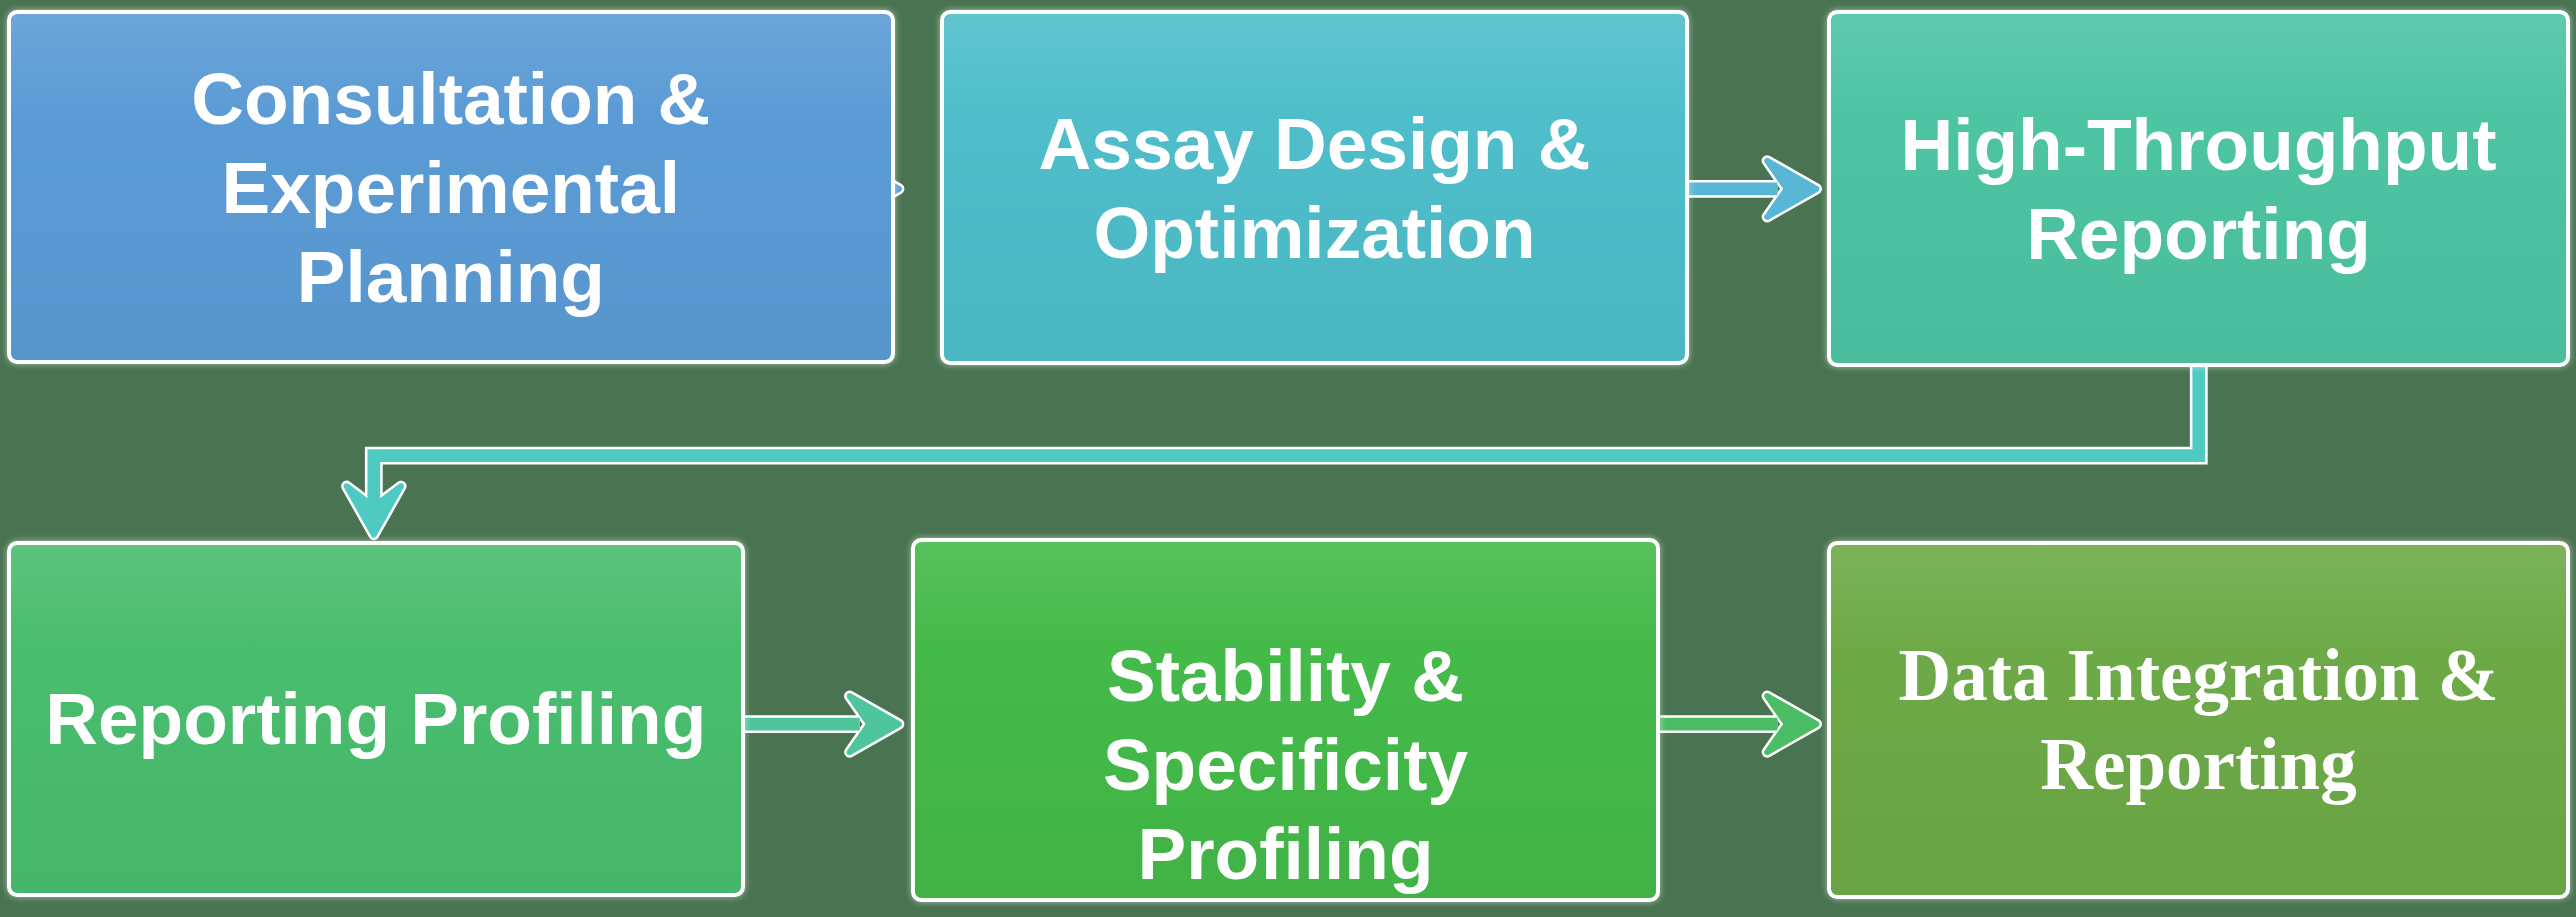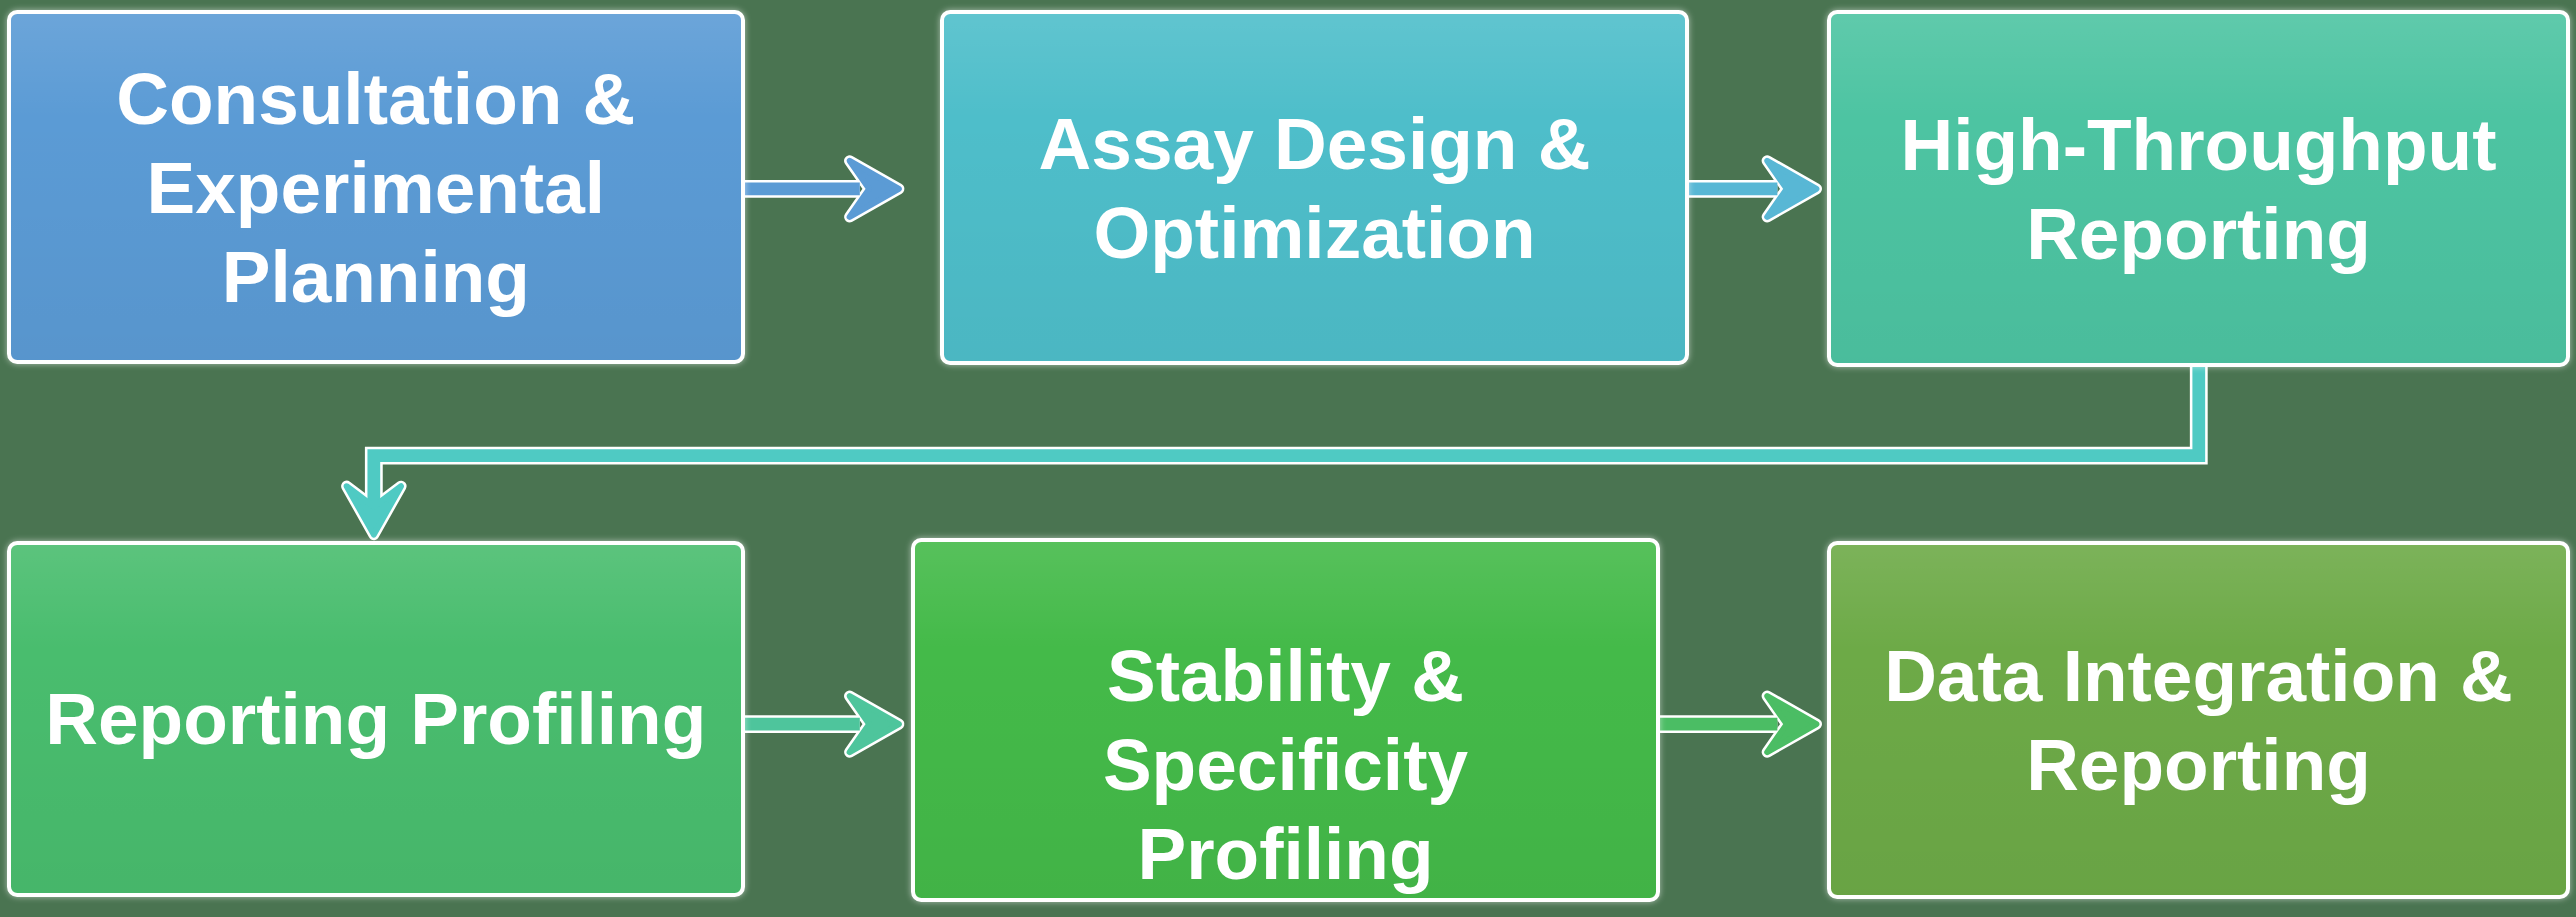--- a/index.html
+++ b/index.html
@@ -33,21 +33,21 @@
   }
   .box-label {
     font-size: 73px;
     line-height: 1.22;
     font-weight: bold;
     white-space: pre-line;
     padding: 0 8.5px;
     letter-spacing: 0px;
   }
   
-  #box-consultation { left: 6.8px;    top: 10.2px;  width: 738px; height: 354px; }
+  #box-consultation { left: 6.8px;    top: 10.2px;  width: 888px; height: 354px; }
   #box-assay        { left: 911px; top: 10.2px;  width: 749px; height: 355px; margin-left: 29px; }
   #box-screening    { left: 1827px; top: 10.2px;  width: 743px; height: 357px; }
   #box-activity     { left: 6.8px;    top: 541px; width: 738px; height: 356px; }
   #box-stability    { left: 911px; top: 538px; width: 749px; height: 364px; align-items: flex-end; }
   #box-data         { left: 1827px; top: 541px; width: 743px; height: 358px; }
 </style>
 </head>
 <body>
 
 <div id="canvas" style="background-color: rgb(74, 116, 81);">
@@ -110,18 +110,18 @@
     <span class="box-label" style="color: rgb(255, 255, 255);">Reporting Profiling</span>
   </div>
 
   <div class="box" id="box-stability" style="background-color: rgb(68, 186, 73); border-color: rgb(255, 255, 255);">
     <span class="box-label" style="color: rgb(255, 255, 255);">Stability &amp;
 Specificity
 Profiling</span>
   </div>
 
   <div class="box" id="box-data" style="background-color: rgb(109, 170, 71); border-color: rgb(255, 255, 255);">
-    <span class="box-label" style="color: rgb(255, 255, 255);">Data Integration &amp;
+    <span class="box-label" style="color: rgb(255, 255, 255); font-family: Liberation Serif, serif;">Data Integration &amp;
 Reporting</span>
   </div>
 
 </div>
 
 
 </body></html>

